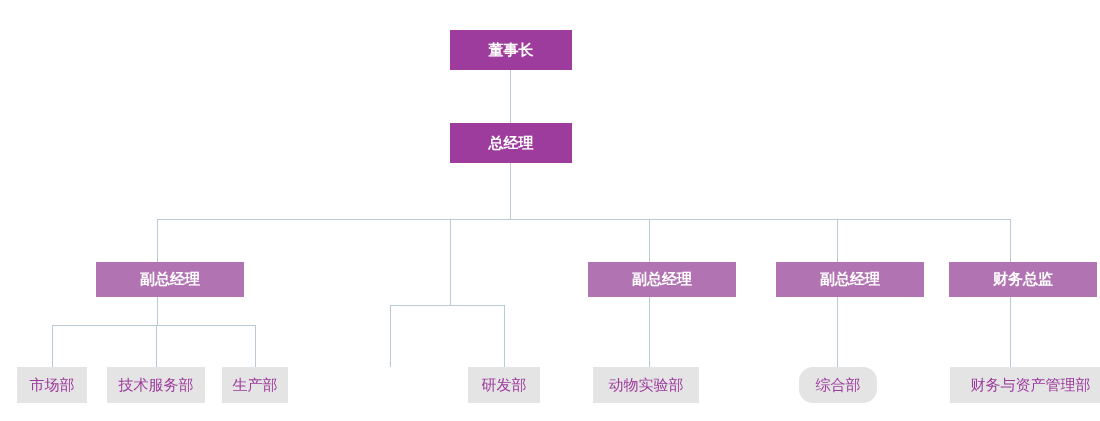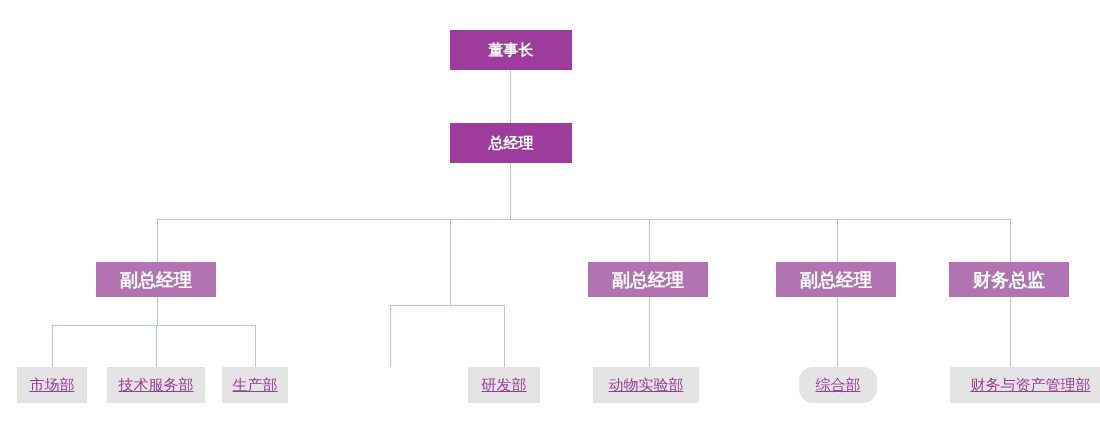--- a/index.html
+++ b/index.html
@@ -29,31 +29,30 @@
     color: #ffffff;
     font-weight: bold;
     font-size: 15px;
     width: 122px;
     height: 40px;
   }
   .node.mgr {
     background: #B273B3;
     color: #ffffff;
     font-weight: bold;
-    font-size: 18px;
-    width: 120px;
+    font-size: 15px;
+    width: 148px;
     height: 35px;
   }
   .node.dept {
     background: #E5E4E5;
     color: #9C3A9C;
     font-weight: normal;
     font-size: 15px;
     height: 36px;
-    text-decoration: underline;
   }
   .line {
     position: absolute;
     background: #B9CAD4;
   }
   .vline { width: 1px; }
   .hline { height: 1px; }
 </style>
 </head>
 <body>

